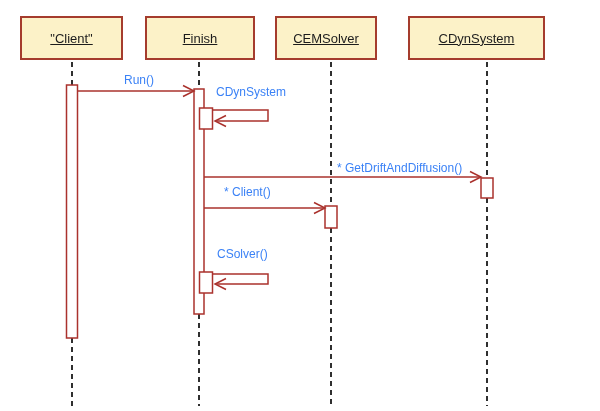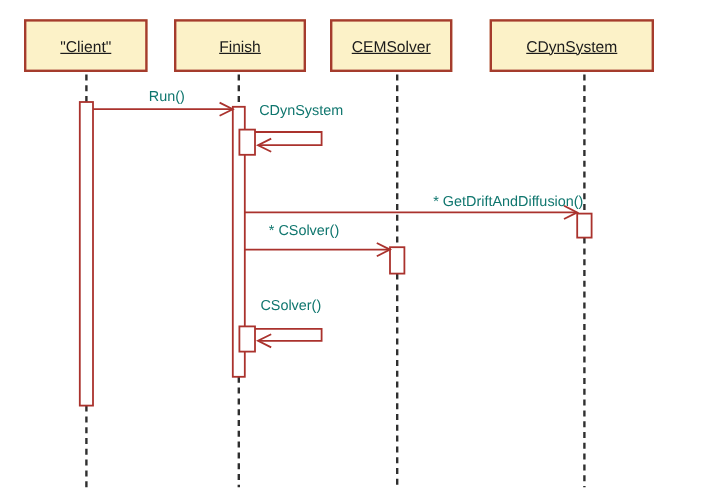--- a/index.html
+++ b/index.html
@@ -25,21 +25,21 @@
   }
   .participant .pname {
     text-decoration: underline;
     font-size: 13px;
     color: #1C1C1C;
     white-space: nowrap;
   }
   .msg-label {
     position: absolute;
     font-size: 12px;
-    color: #0f766e;
+    color: #3b82f6;
     white-space: nowrap;
   }
   .centered { text-align: center; }
   svg .lifeline { stroke: #2F2F2F; stroke-width: 2; stroke-dasharray: 5 4; fill: none; }
   svg .activation { fill: #FFFFFF; stroke: #AA322D; stroke-width: 1.5; }
   svg .msg { stroke: #AA322D; stroke-width: 1.5; fill: none; }
 </style>
 </head>
 <body>
 
@@ -87,17 +87,17 @@
   </div>
   <div class="participant" style="left:275px; width:102px;">
     <span class="pname">CEMSolver</span>
   </div>
   <div class="participant" style="left:408px; width:137px;">
     <span class="pname">CDynSystem</span>
   </div>
 
   <div class="msg-label centered" style="left:103px; top:73px; width:72px;">Run()</div>
   <div class="msg-label" style="left:216px; top:85px;">CDynSystem</div>
-  <div class="msg-label" style="left:337px; top:161px;margin-left:24px;">* GetDriftAndDiffusion()</div>
-  <div class="msg-label" style="left:224px; top:185px;">* CSolver()</div>
+  <div class="msg-label" style="left:337px; top:161px;">* GetDriftAndDiffusion()</div>
+  <div class="msg-label" style="left:224px; top:185px;">* Client()</div>
   <div class="msg-label" style="left:217px; top:247px;">CSolver()</div>
 
 </div>
 
 </body></html>

